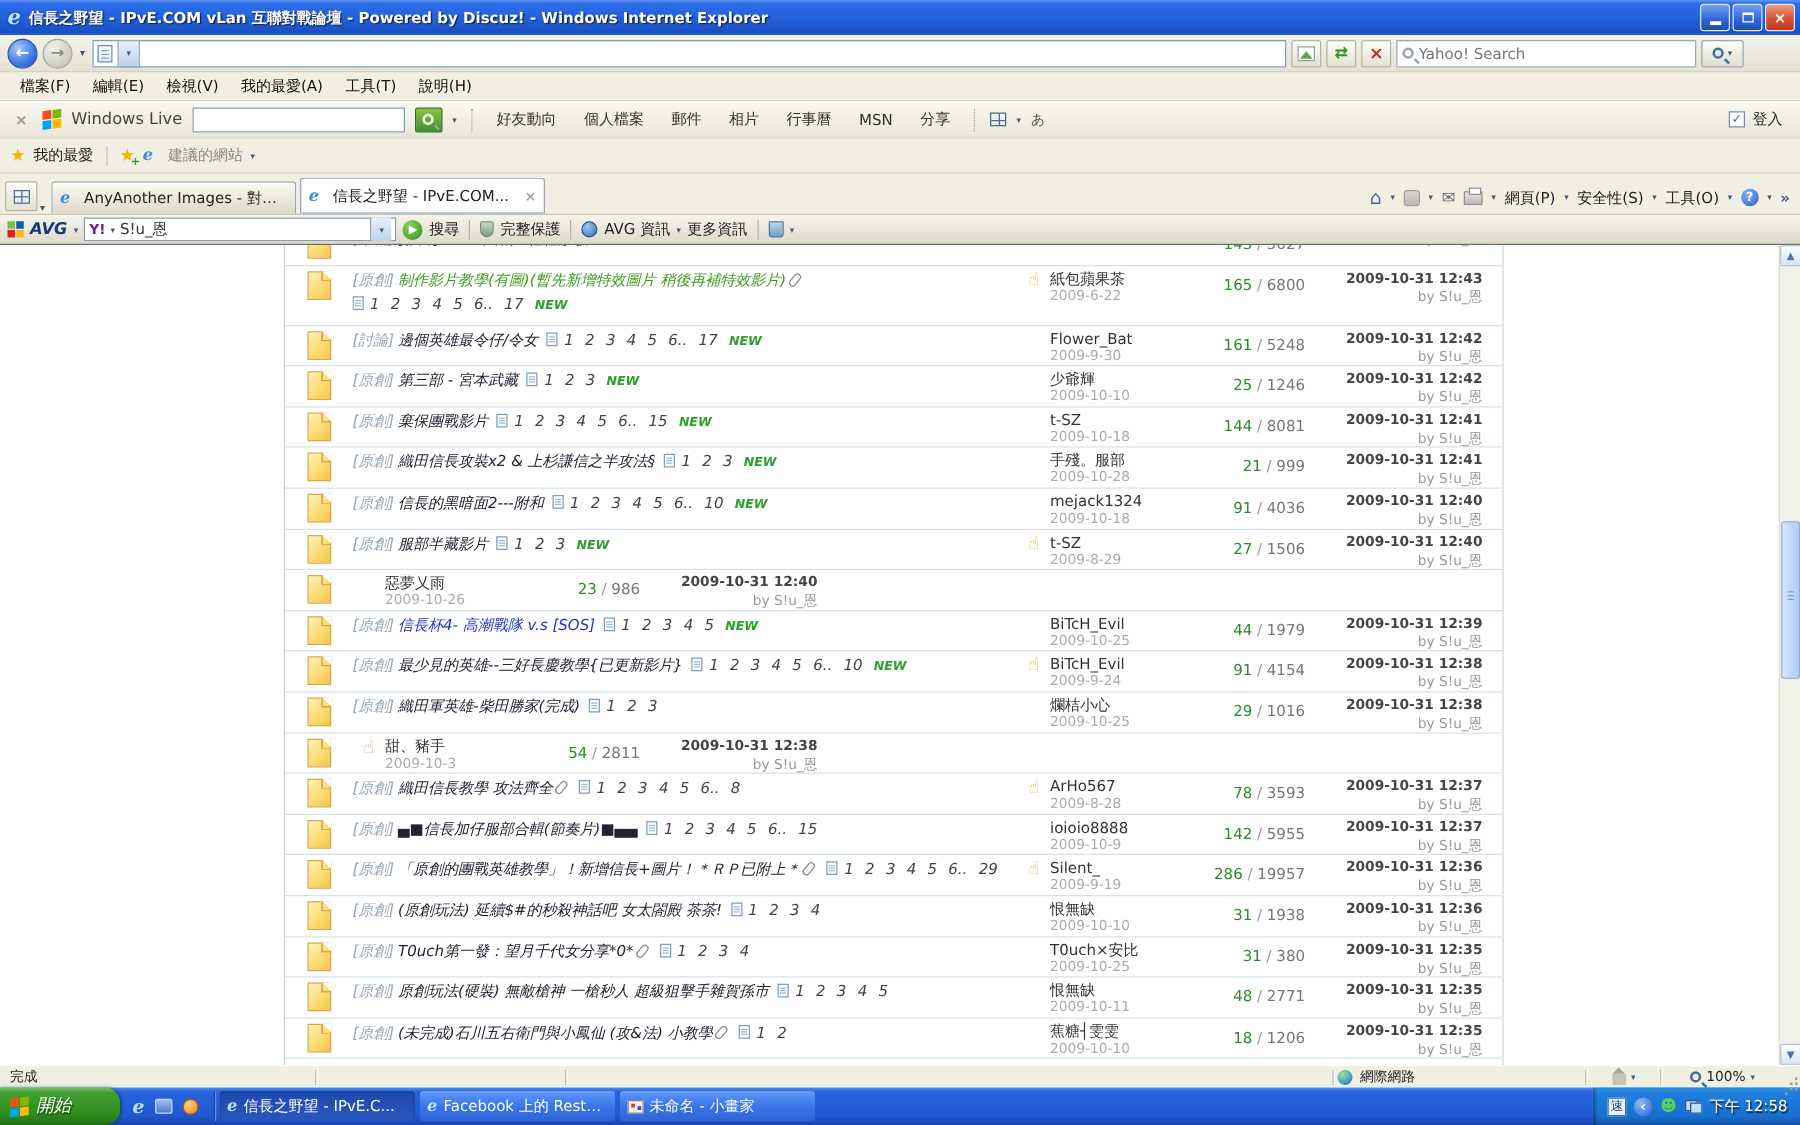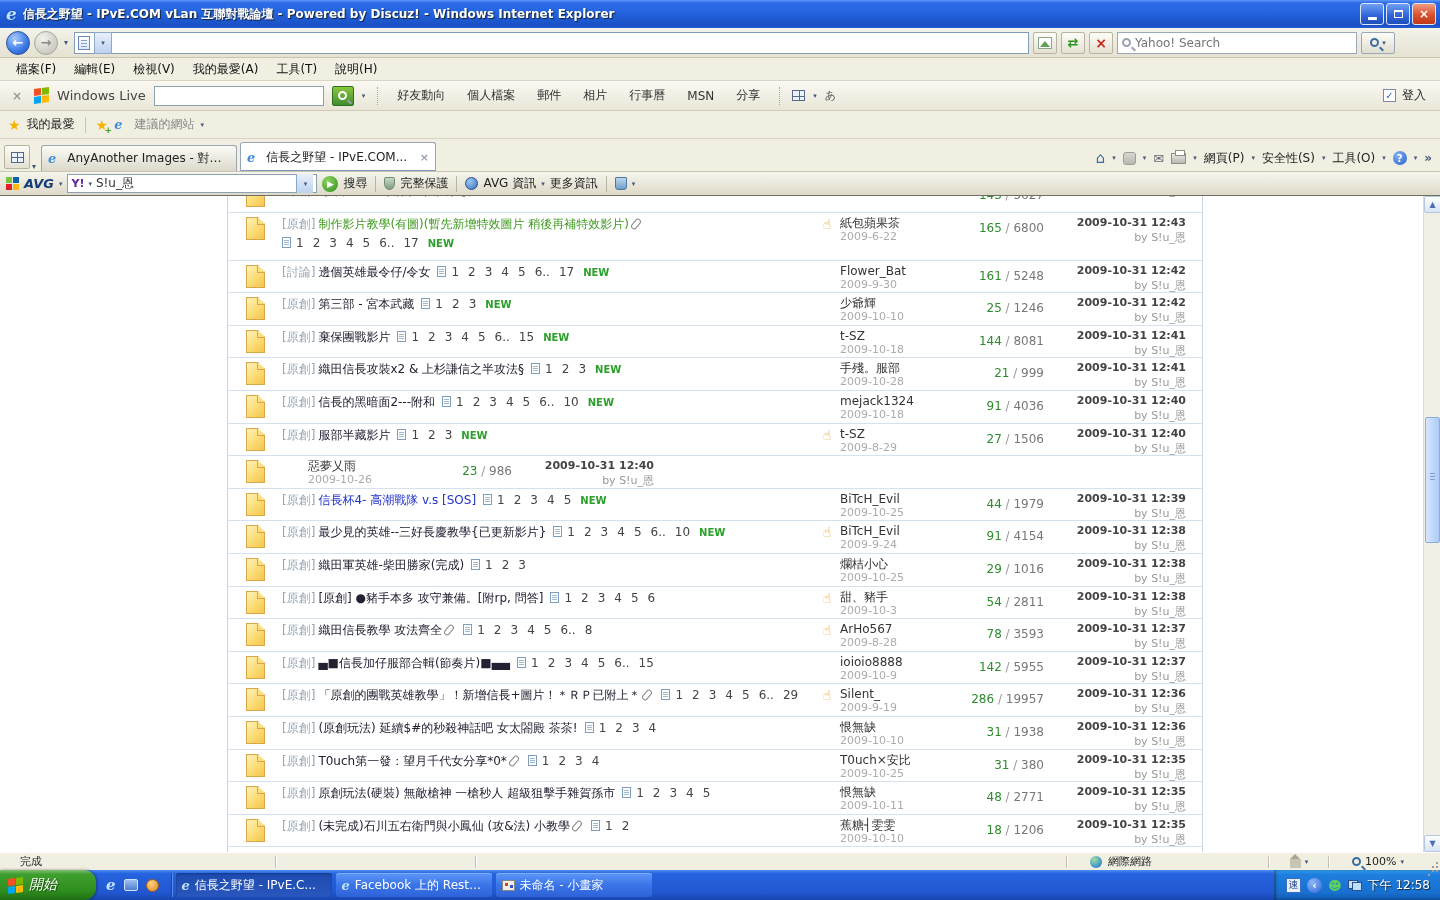--- a/index.html
+++ b/index.html
@@ -125,21 +125,21 @@
   .content { flex:1; background:#fff; display:flex; position:relative; overflow:hidden; }
   .leftmargin { width:228px; border-right:1px solid #CBD8E4; }
   .threadtable { width:975px; border-right:1px solid #CBD8E4; overflow:hidden; }
   .trow { height:32.6px; display:flex; border-bottom:1px solid #D5E2EE; padding-top:3px; }
   .trow.partial { margin-top:-16px; }
   .trow.wrap { height:48px; }
   .c-icon { width:54px; display:flex; justify-content:center; padding-top:1px; }
   .ticon { width:19px; height:23px; background:linear-gradient(135deg,#FFF3B8,#FBD96E 60%,#F4C44E); border:1px solid #D9A64A; position:relative; }
   .ticon::after { content:""; position:absolute; right:-1px; top:-1px; border-left:7px solid transparent; border-top:7px solid #fff;
     box-shadow:-1px 1px 0 #D9A64A; }
-  .c-title { flex:1; line-height:17px; white-space:nowrap; overflow:hidden; }
+  .c-title { flex:1; line-height:17px; white-space:nowrap; overflow:hidden;font-style:italic; }
   .t-prefix { color:#97A5B5; margin-right:3px; }
   .t-title { color:#222233; text-decoration:none; cursor:pointer; }
   .clip-ic { display:inline-block; width:6px; height:12px; border:1px solid #888; border-radius:3px; transform:rotate(40deg); margin:0 4px -2px 4px; }
   .t-pages { margin-left:7px; }
   .trow.wrap .t-pages { display:block; margin-left:0; margin-top:2px; }
   .pg-ic { display:inline-block; width:9px; height:11px; border:1px solid #7E9EC0; background:#fff; margin:0 5px -1px 0; position:relative; }
   .pg-ic::after { content:""; position:absolute; left:1px; top:2px; width:5px; height:1px; background:#9EB8D4; box-shadow:0 2px 0 #9EB8D4,0 4px 0 #9EB8D4; }
   .pglink { color:#444; margin-right:9px; cursor:pointer; }
   .new-badge { color:#2BA02B; font-size:10px; font-weight:bold; }
   .c-thumb { width:26px; text-align:center; }
@@ -161,24 +161,24 @@
     border-radius:2px; color:#4D6FB8; font-size:8px; display:flex; align-items:center; justify-content:center; }
   .sbtn.up { top:0; } .sbtn.down { bottom:0; }
   .sthumb { position:absolute; left:1px; width:15px; top:221px; height:126px; border:1px solid #90ADD8; border-radius:2px;
     background:linear-gradient(90deg,#D7E5FD,#AECBF7); }
   .sthumb::after { content:""; position:absolute; left:4px; right:4px; top:58px; height:1px; background:#7E9FD0;
     box-shadow:0 3px 0 #7E9FD0,0 -3px 0 #7E9FD0; }
 
   
   .statusbar { height:18px; background:#F1EFE2; border-top:1px solid #fff; box-shadow:0 -1px 0 #9E9E96; display:flex; align-items:center;
     font-size:11px; color:#222; }
-  .st-status { padding:0 20px; width:275px; }
+  .st-status { padding:0 8px; width:252px; }
   .st-sep { width:1px; height:12px; border-left:1px solid #C4C0AE; border-right:1px solid #FFF; }
   .st-pan1 { width:198px; } .st-flex { flex:1; }
-  .st-zone { width:200px; display:flex; align-items:center; gap:6px; padding-left:22px; }
+  .st-zone { width:200px; display:flex; align-items:center; gap:6px; padding-left:2px; }
   .st-globe { width:12px; height:12px; border-radius:50%; background:radial-gradient(circle at 35% 30%,#9EE09E,#3A8ED0 70%,#2A5EA0); }
   .st-prot { width:58px; display:flex; align-items:center; justify-content:center; gap:4px; }
   .house-ic { width:11px; height:9px; background:#C8C4B2; position:relative; margin-top:3px; }
   .house-ic::before { content:""; position:absolute; top:-5px; left:0; border-left:5px solid transparent; border-right:5px solid transparent; border-bottom:5px solid #A8A496; }
   .st-zoom { width:96px; display:flex; align-items:center; justify-content:center; gap:4px; }
   .grip { width:14px; height:14px; position:relative; align-self:flex-end; }
   .grip::after { content:""; position:absolute; right:2px; bottom:2px; width:2px; height:2px; background:#9E9E96;
     box-shadow:-4px 4px 0 #9E9E96,-4px 0 0 #9E9E96,0 -4px 0 #9E9E96,-8px 8px 0 0 #9E9E96 ,0 4px 0 #9E9E96; }
 
   
@@ -600,23 +600,20 @@
     <div class="c-last">
       <div class="l-date">2009-10-31 12:38</div>
       <a class="l-by">by S!u_恩</a>
     </div>
   </div>
 
   <div class="trow">
     <div class="c-icon">
             <span class="ticon"></span>
           </div>
-    <div class="c-title">
-      <span class="t-prefix">[原創]</span><a class="t-title">[原創] ●豬手本多 攻守兼備。[附rp, 問答]</a><span class="t-pages"><span class="pg-ic"></span><a class="pglink">1</a><a class="pglink">2</a><a class="pglink">3</a><a class="pglink">4</a><a class="pglink">5</a><a class="pglink">6</a></span>
-    </div>
     <div class="c-thumb"><span class="thumb-ic">☝</span></div>
     <div class="c-author">
       <a class="a-name">甜、豬手</a>
       <div class="a-date">2009-10-3</div>
     </div>
     <div class="c-nums"><span class="n-replies">54</span><span class="n-sep"> / </span><span class="n-views">2811</span></div>
     <div class="c-last">
       <div class="l-date">2009-10-31 12:38</div>
       <a class="l-by">by S!u_恩</a>
     </div>

